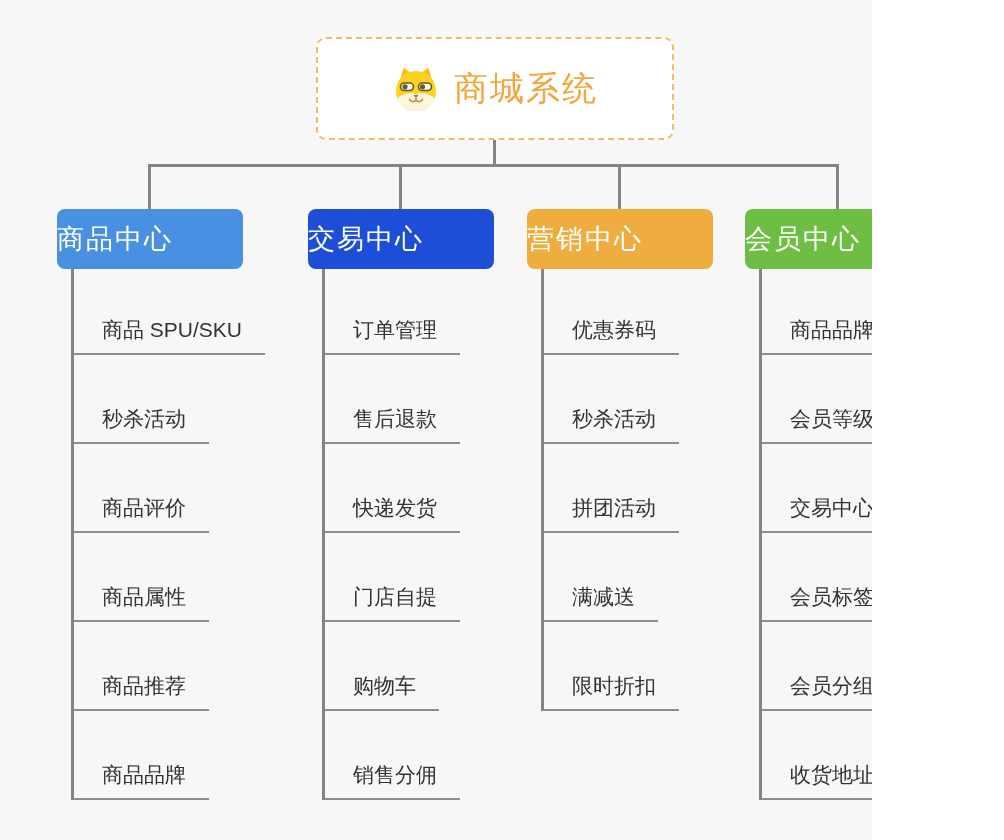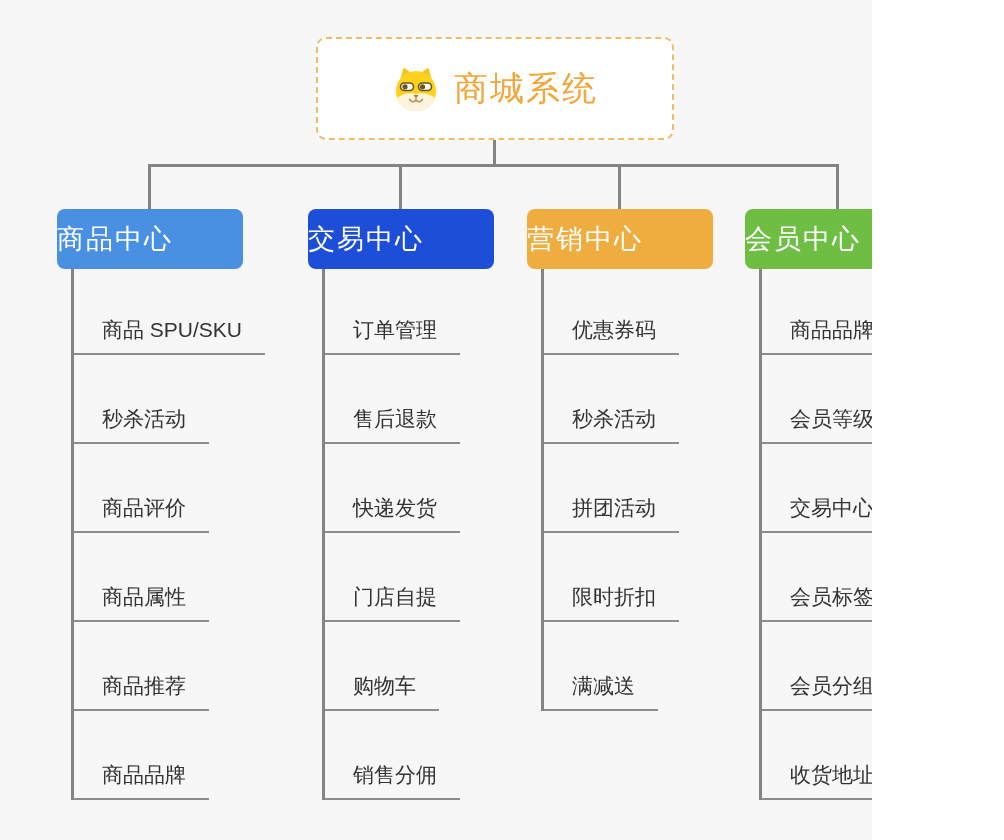--- a/index.html
+++ b/index.html
@@ -192,25 +192,25 @@
   <div class="item">
     <span class="item-label">秒杀活动</span>
   </div>
 
   <div class="item">
     <span class="item-label">拼团活动</span>
   </div>
 
 
   <div class="item">
+    <span class="item-label">满减送</span>
+  </div>
+
+  <div class="item">
     <span class="item-label">限时折扣</span>
-  </div>
-
-  <div class="item">
-    <span class="item-label">满减送</span>
   </div>
 </div>
   </section>
 
   <section class="branch branch-3">
     <div class="branch-header" style="background: rgb(110, 190, 68);">
       <span class="branch-label">会员中心</span>
     </div>
     <div class="branch-items">
   <div class="item">

